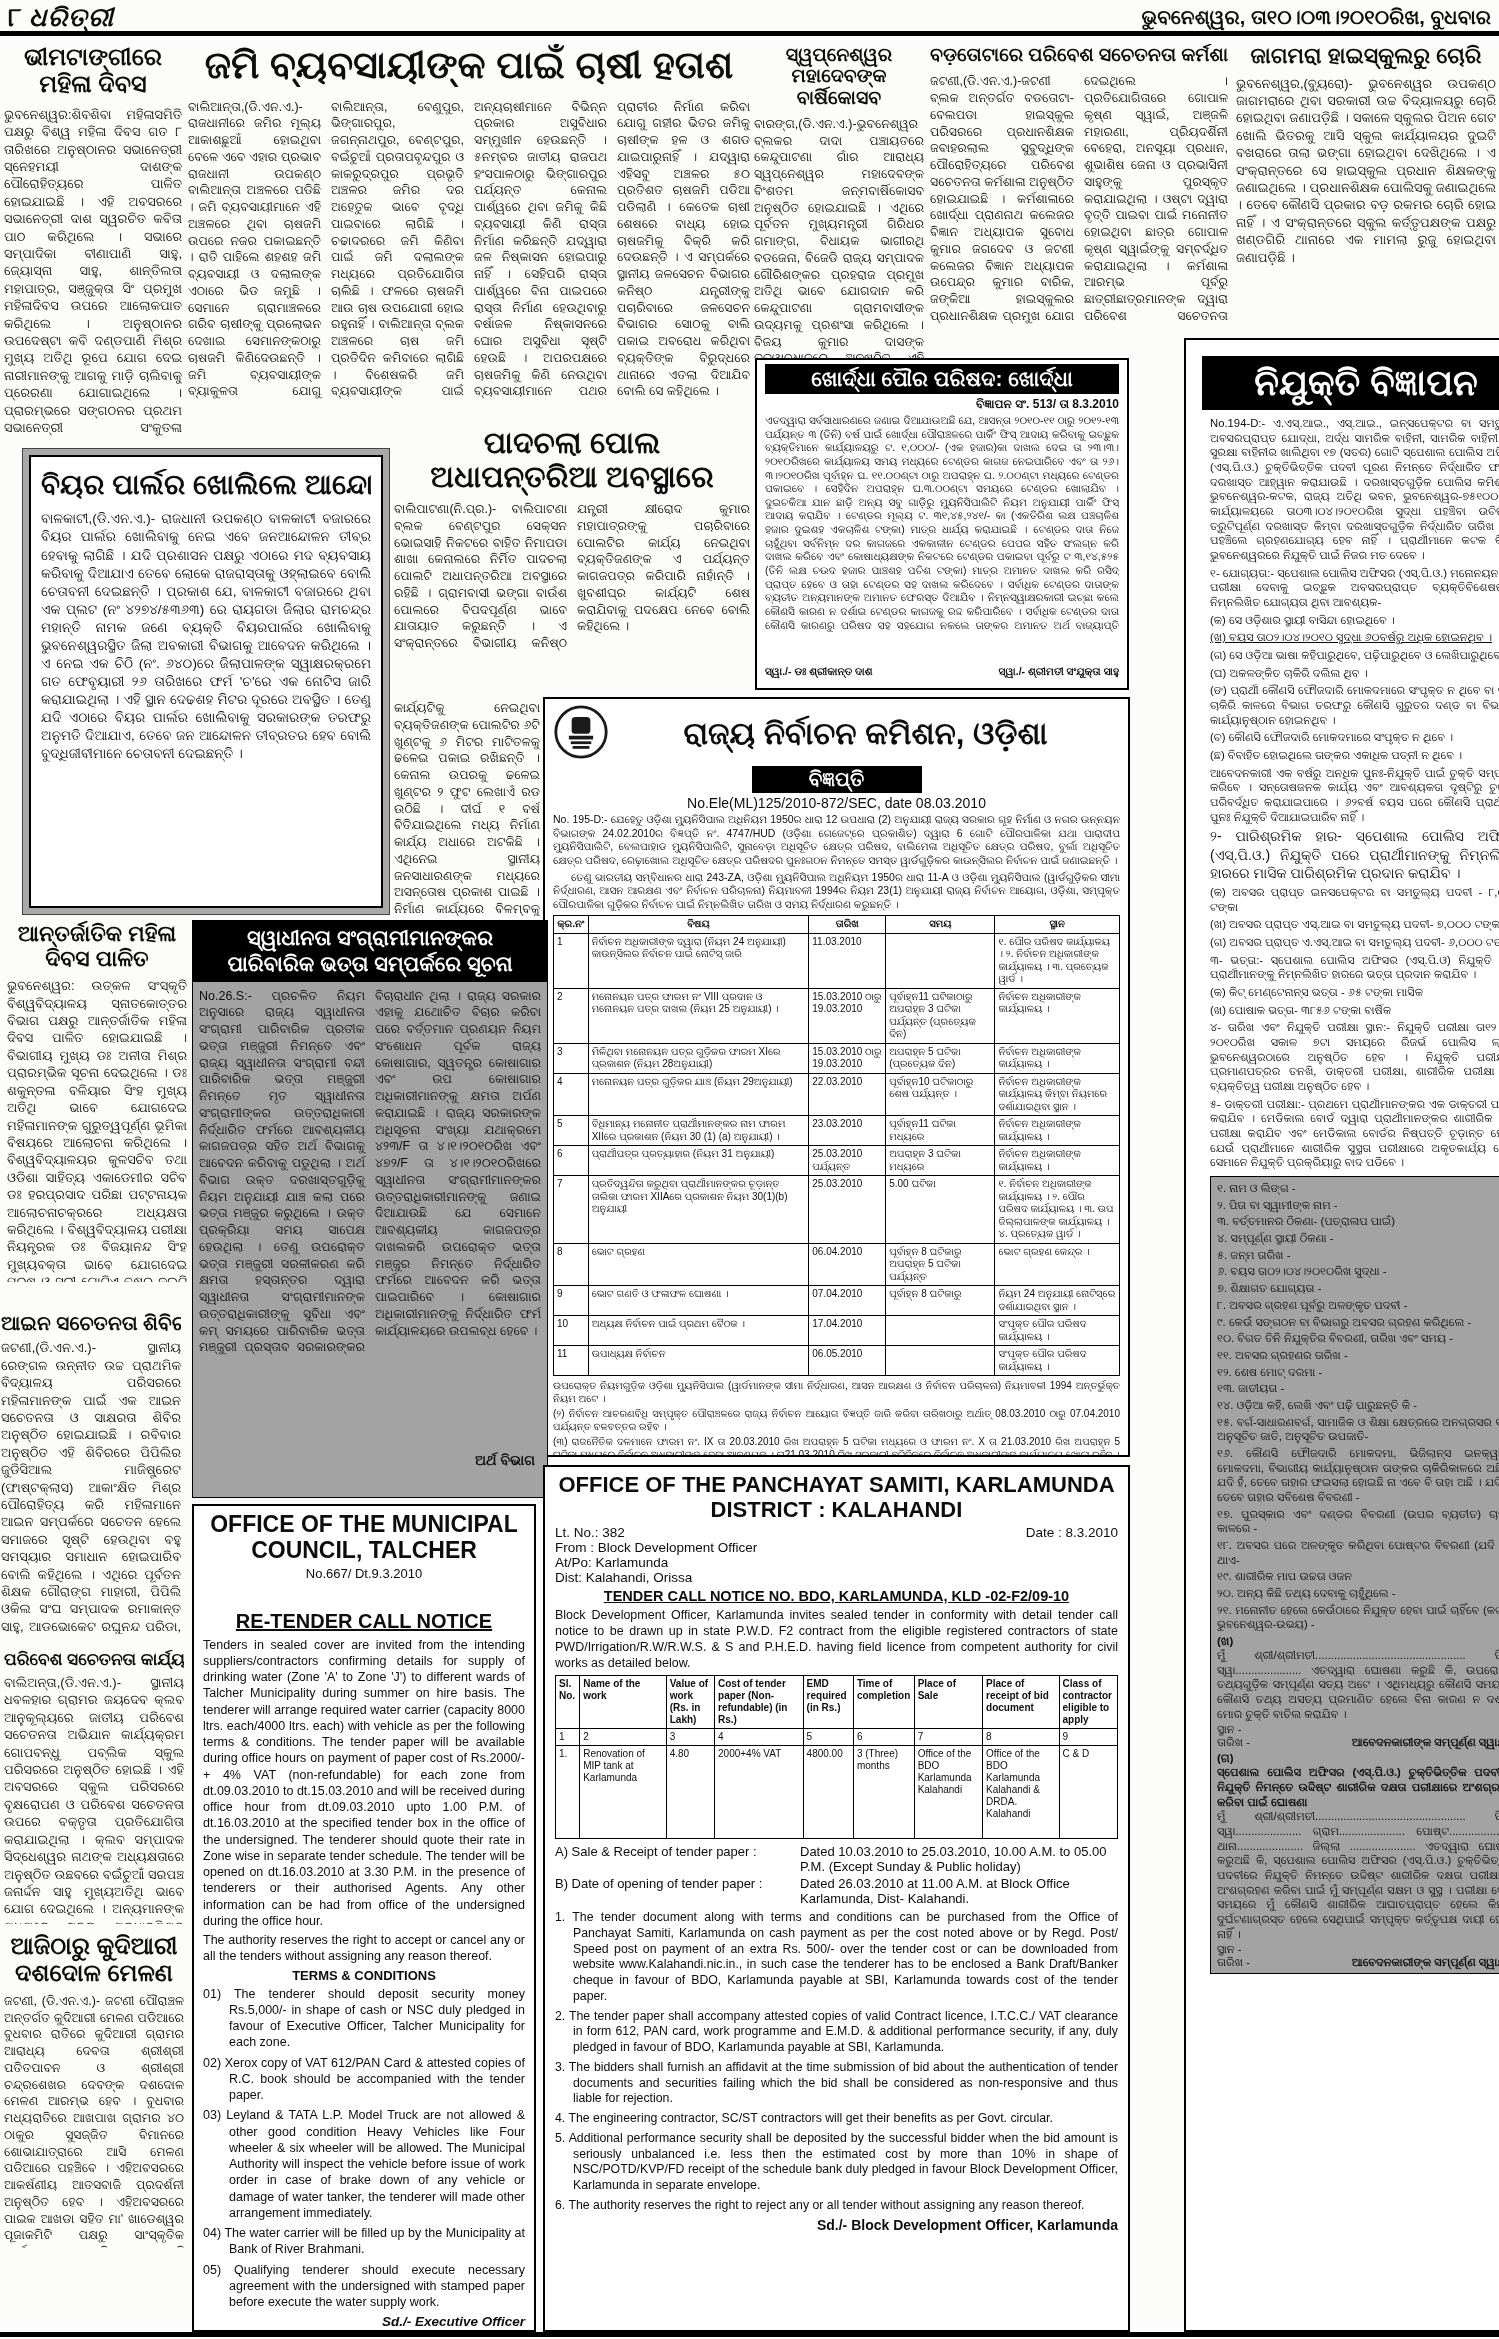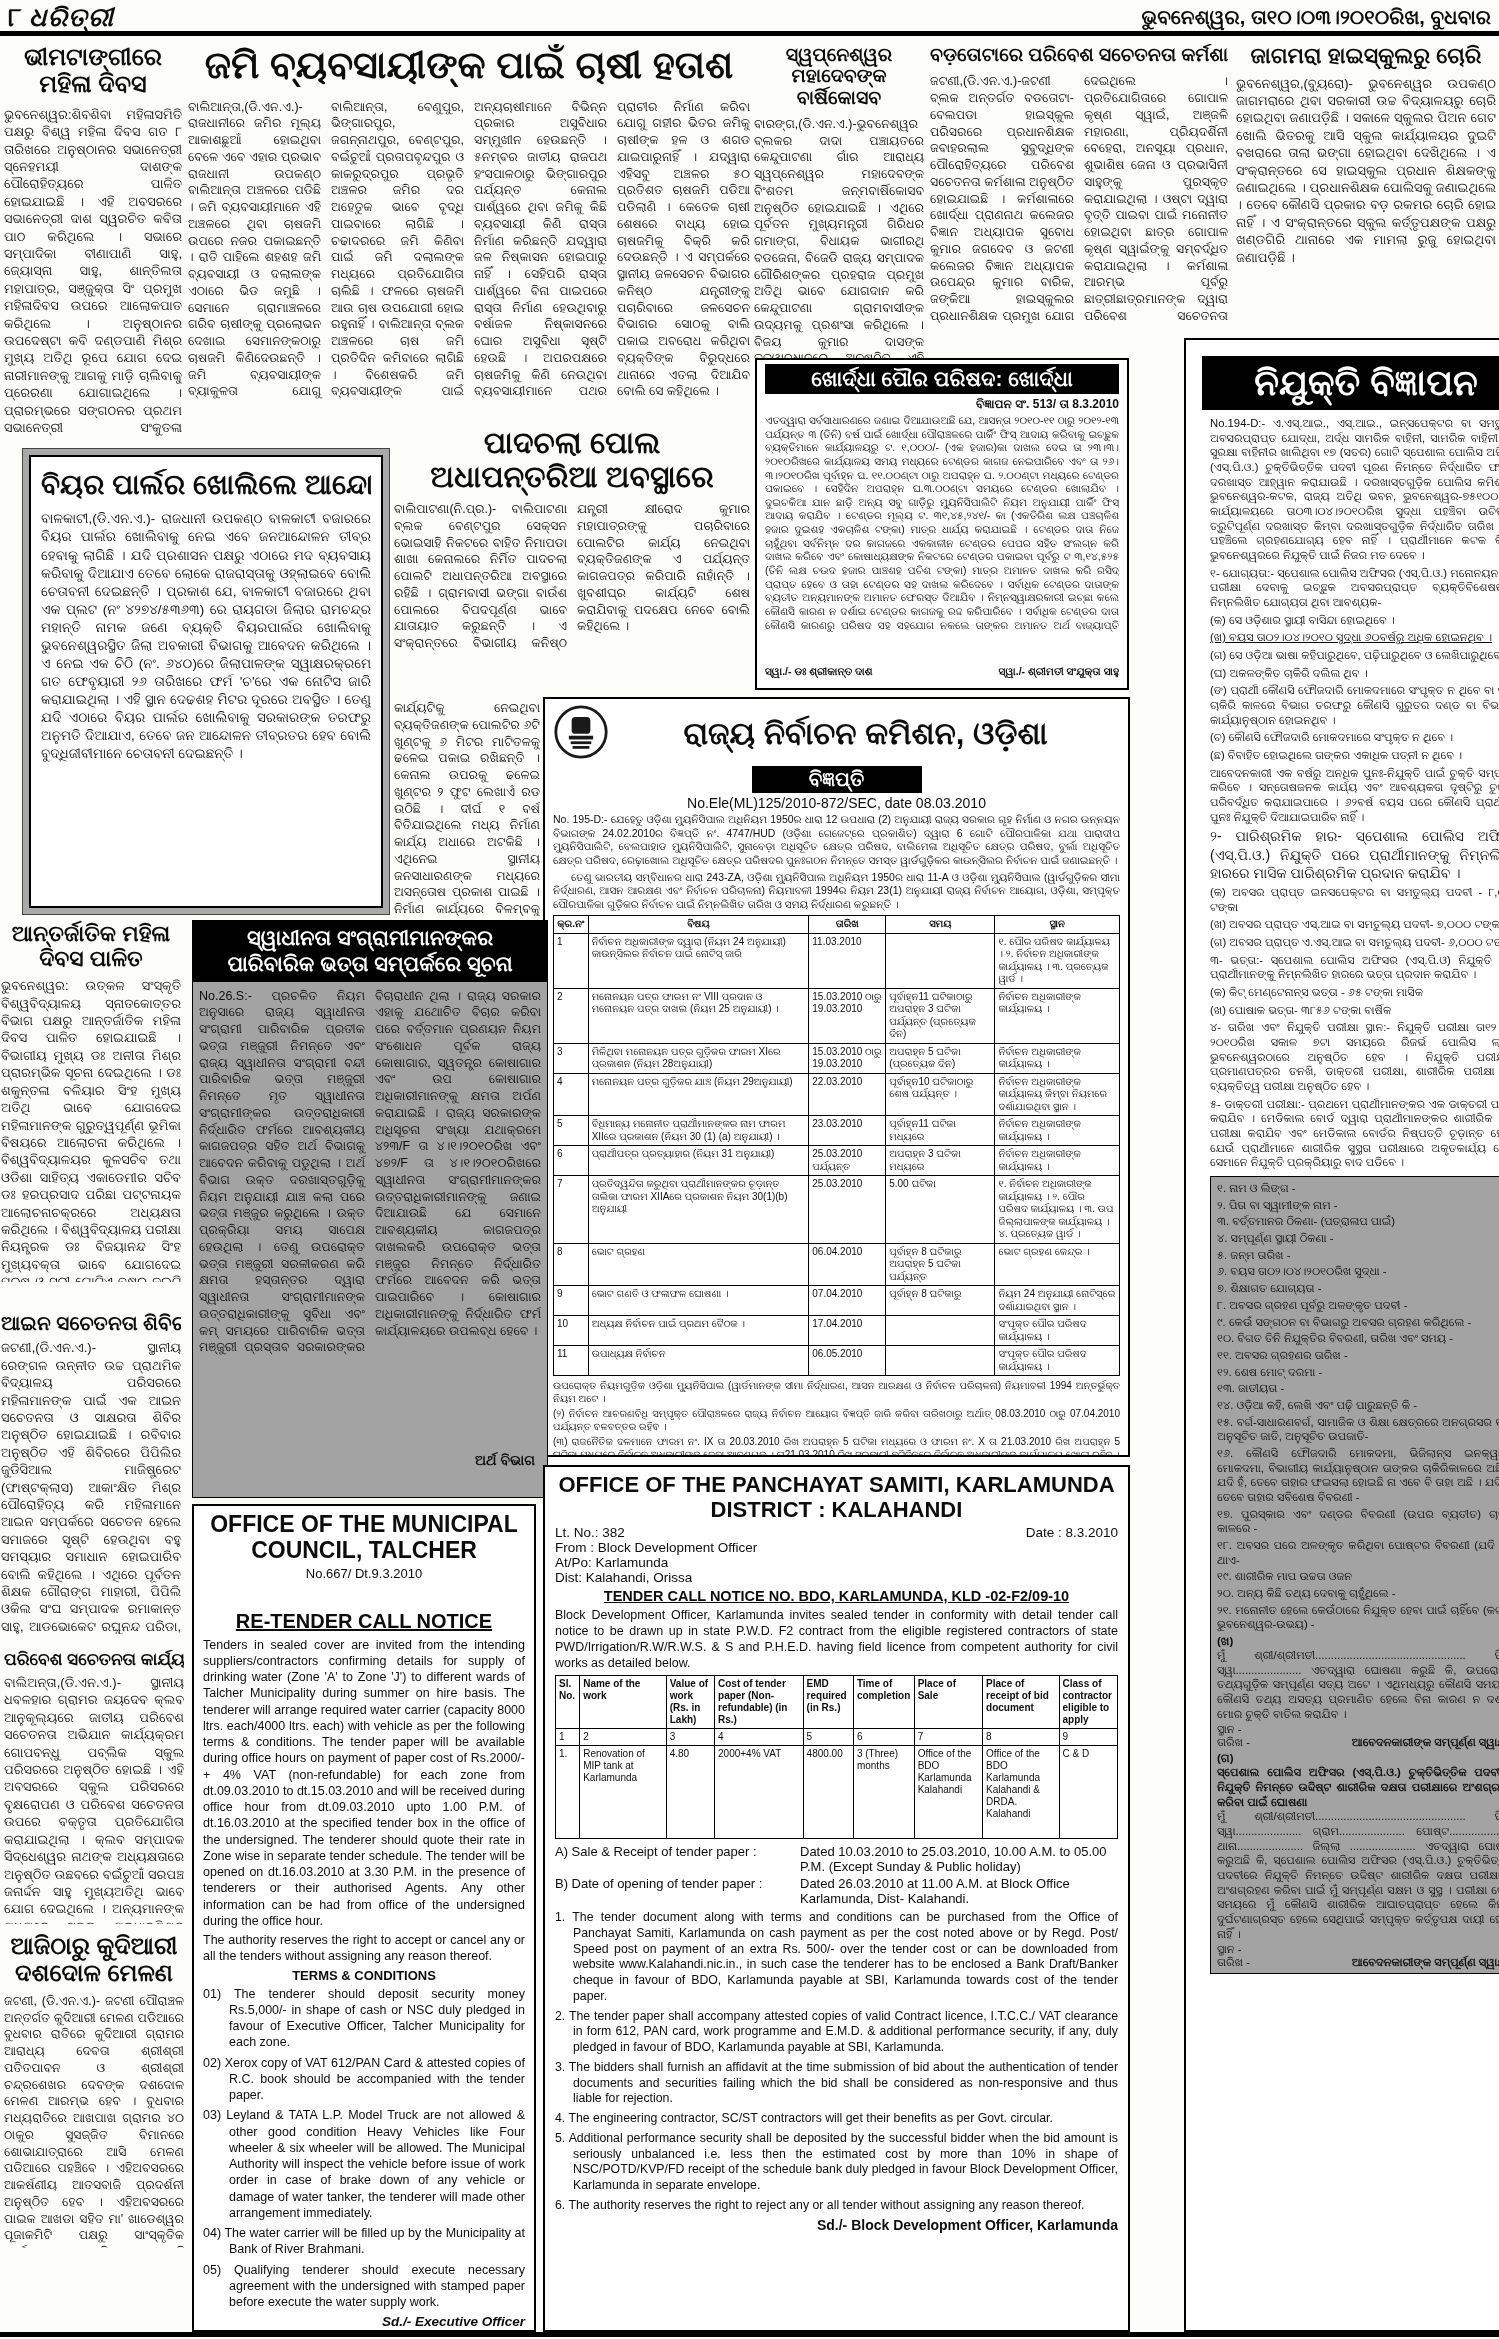--- a/index.html
+++ b/index.html
@@ -350,21 +350,21 @@
     <p class="clause j" style="font-size:12.3px;line-height:1.28;">1. The tender document along with terms and conditions can be purchased from the Office of Panchayat Samiti, Karlamunda on cash payment as per the cost noted above or by Regd. Post/ Speed post on payment of an extra Rs. 500/- over the tender cost or can be downloaded from website www.Kalahandi.nic.in., in such case the tenderer has to be enclosed a Bank Draft/Banker cheque in favour of BDO, Karlamunda payable at SBI, Karlamunda towards cost of the tender paper.</p>
         <p class="clause j" style="font-size:12.3px;line-height:1.28;">2. The tender paper shall accompany attested copies of valid Contract licence, I.T.C.C./ VAT clearance in form 612, PAN card, work programme and E.M.D. &amp; additional performance security, if any, duly pledged in favour of BDO, Karlamunda payable at SBI, Karlamunda.</p>
         <p class="clause j" style="font-size:12.3px;line-height:1.28;">3. The bidders shall furnish an affidavit at the time submission of bid about the authentication of tender documents and securities failing which the bid shall be considered as non-responsive and thus liable for rejection.</p>
         <p class="clause j" style="font-size:12.3px;line-height:1.28;">4. The engineering contractor, SC/ST contractors will get their benefits as per Govt. circular.</p>
         <p class="clause j" style="font-size:12.3px;line-height:1.28;">5. Additional performance security shall be deposited by the successful bidder when the bid amount is seriously unbalanced i.e. less then the estimated cost by more than 10% in shape of NSC/POTD/KVP/FD receipt of the schedule bank duly pledged in favour Block Development Officer, Karlamunda in separate envelope.</p>
         <p class="clause j" style="font-size:12.3px;line-height:1.28;">6. The authority reserves the right to reject any or all tender without assigning any reason thereof.</p>
       </div>
     <div class="rt sig" style="font-size:14px;margin-top:4px;">Sd./- Block Development Officer, Karlamunda</div>
   </section>
 
-  <section class="abs" style="left:1px;top:922px;width:180px;">
+  <section class="abs" style="left:7px;top:922px;width:180px;">
     <h2 class="hl" style="font-size:22px;">ଆନ୍ତର୍ଜାତିକ ମହିଳା ଦିବସ ପାଳିତ</h2>
     <div class="body j ov" style="height:305px;margin-top:6px;font-size:13px;">ଭୁବନେଶ୍ୱର: ଉତ୍କଳ ସଂସ୍କୃତି ବିଶ୍ୱବିଦ୍ୟାଳୟ ସ୍ନାତକୋତ୍ତର ବିଭାଗ ପକ୍ଷରୁ ଆନ୍ତର୍ଜାତିକ ମହିଳା ଦିବସ ପାଳିତ ହୋଇଯାଇଛି । ବିଭାଗୀୟ ମୁଖ୍ୟ ଡଃ ଅନୀତା ମିଶ୍ର ପ୍ରାରମ୍ଭିକ ସୂଚନା ଦେଇଥିଲେ । ଡଃ ଶକୁନ୍ତଳା ବଳିୟାର ସିଂହ ମୁଖ୍ୟ ଅତିଥି ଭାବେ ଯୋଗଦେଇ ମହିଳାମାନଙ୍କ ଗୁରୁତ୍ୱପୂର୍ଣ୍ଣ ଭୂମିକା ବିଷୟରେ ଆଲୋଚନା କରିଥିଲେ । ବିଶ୍ୱବିଦ୍ୟାଳୟର କୁଳସଚିବ ତଥା ଓଡିଶା ସାହିତ୍ୟ ଏକାଡେମୀର ସଚିବ ଡଃ ହରପ୍ରସାଦ ପରିଛା ପଟ୍ଟନାୟକ ଆଲୋଚନାଚକ୍ରରେ ଅଧ୍ୟକ୍ଷତା କରିଥିଲେ । ବିଶ୍ୱବିଦ୍ୟାଳୟ ପରୀକ୍ଷା ନିୟନ୍ତ୍ରକ ଡଃ ବିଜୟାନନ୍ଦ ସିଂହ ମୁଖ୍ୟବକ୍ତା ଭାବେ ଯୋଗଦେଇ ପୁରୁଷ ଓ ସ୍ତ୍ରୀ ଗୋଟିଏ ବୃକ୍ଷର ଦୁଇଟି ପୁଷ୍ପ ସଦୃଶ ବୋଲି ଅଭିହିତ କରିଥିଲେ । ଅଧ୍ୟାପକ ମନୋଜ ମିଶ୍ର ଧନ୍ୟବାଦ ଅର୍ପଣ କରିଥିଲେ ।</div>
   </section>
 
   <section class="abs" style="left:1px;top:1312px;width:180px;">
     <h2 class="hl nw" style="font-size:20px;">ଆଇନ ସଚେତନତା ଶିବିର</h2>
     <div class="body j ov" style="height:295px;margin-top:5px;font-size:13px;">ଜଟଣୀ,(ଡି.ଏନ.ଏ.)- ସ୍ଥାନୀୟ ରେଙ୍ଗଳ ଉନ୍ନୀତ ଉଚ୍ଚ ପ୍ରାଥମିକ ବିଦ୍ୟାଳୟ ପରିସରରେ ମହିଳାମାନଙ୍କ ପାଇଁ ଏକ ଆଇନ ସଚେତନତା ଓ ସାକ୍ଷରତା ଶିବିର ଅନୁଷ୍ଠିତ ହୋଇଯାଇଛି । ରବିବାର ଅନୁଷ୍ଠିତ ଏହି ଶିବିରରେ ପିପିଲିର ଜୁଡିସିଆଲ ମାଜିଷ୍ଟ୍ରେଟ (ଫାଷ୍ଟକ୍ଲାସ) ଆକାଂକ୍ଷିତ ମିଶ୍ର ପୌରୋହିତ୍ୟ କରି ମହିଳାମାନେ ଆଇନ ସମ୍ପର୍କରେ ସଚେତନ ହେଲେ ସମାଜରେ ସୃଷ୍ଟି ହେଉଥିବା ବହୁ ସମସ୍ୟାର ସମାଧାନ ହୋଇପାରିବ ବୋଲି କହିଥିଲେ । ଏଥିରେ ପୂର୍ବତନ ଶିକ୍ଷକ ଗୌରାଙ୍ଗ ମାହାରୀ, ପିପିଲି ଓକିଲ ସଂଘ ସମ୍ପାଦକ ରମାକାନ୍ତ ସାହୁ, ଆଡଭୋକେଟ ରଘୁନନ୍ଦ ପରିଡା, ବିରଞ୍ଚି ନାରାୟଣ ସାମନ୍ତସିଂହାର, ସୁବାସ ଚନ୍ଦ୍ର ବିଶ୍ୱାଳ ପ୍ରମୁଖ ଯୋଗ ଦେଇଥିଲେ । ଶେଷରେ ଶିବ ପ୍ରସାଦ ସାହୁ ଧନ୍ୟବାଦ ଦେଇଥିଲେ ।</div>
   </section>
 
   <section class="abs" style="left:4px;top:1650px;width:180px;">

